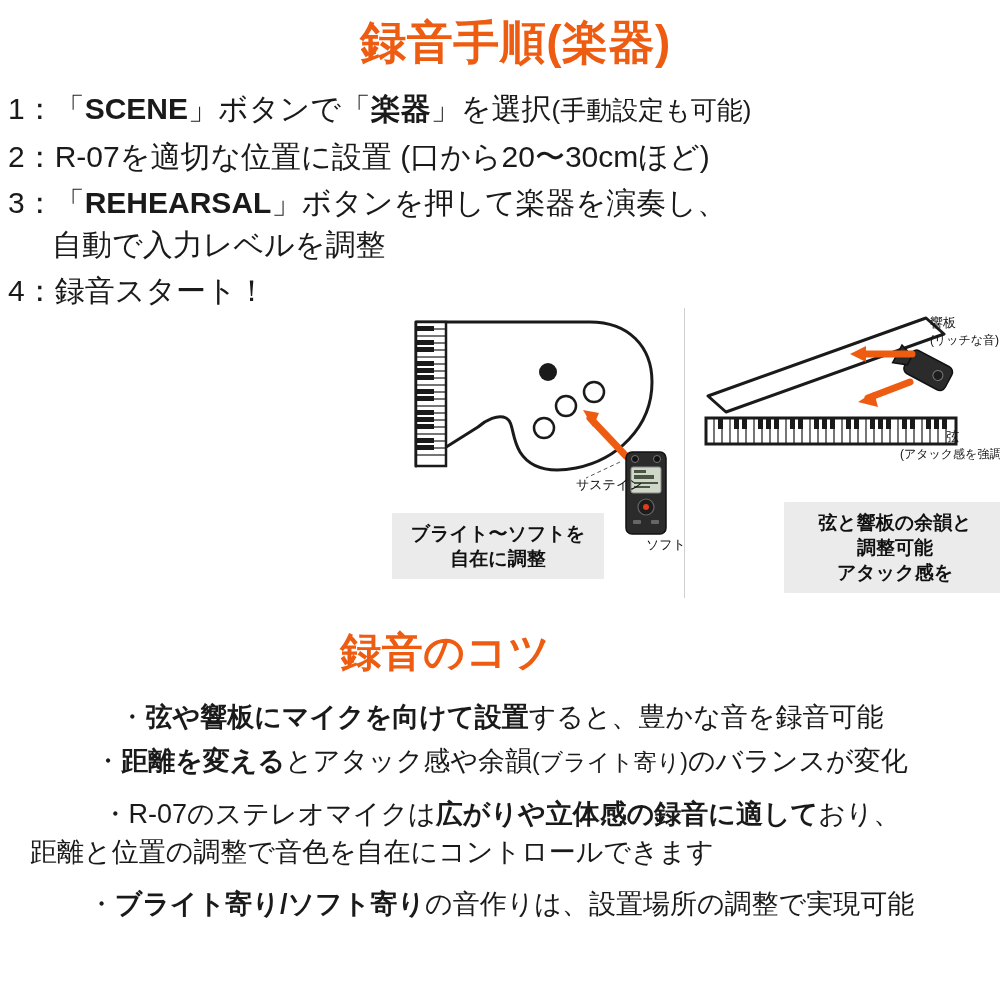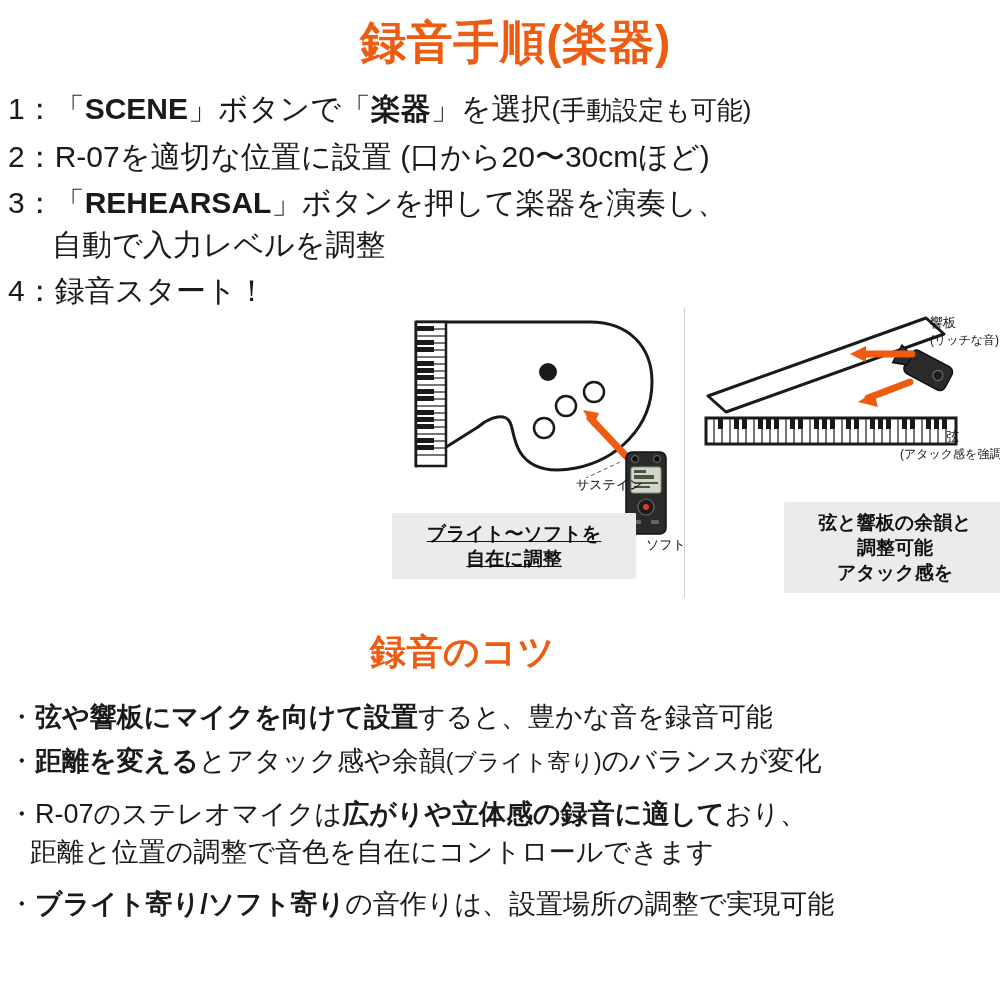--- a/index.html
+++ b/index.html
@@ -26,22 +26,22 @@
     padding-left: 31px;
   }
   #title-1 {
     position: absolute;
     top: 14px; left: 0; width: 1000px;
     font-size: 46px;
     line-height: 56px;
   }
   #title-2 {
     position: absolute;
-    top: 624px; left: 17px; width: 860px;
-    font-size: 36px;
+    top: 624px; left: 0; width: 860px;
+    font-size: 41px;
     line-height: 56px;
   }
 
   
   .steps {
     position: absolute;
     top: 90px;
     left: 8px;
     width: 984px;
   }
@@ -82,21 +82,21 @@
     position: absolute;
     background: #ebebeb;
     color: #111;
     font-weight: bold;
     text-align: center;
     font-size: 19px;
     line-height: 25px;
     padding: 8px 6px;
     border-radius: 1px;
   }
-  #caption-left { left: 12px; top: 213px; width: 244px; text-decoration: underline; }
+  #caption-left { left: 12px; top: 213px; width: 212px; }
   #caption-right { left: 368px; top: 202px; width: 222px; margin-left: 36px; }
 
   .tiny-label {
     position: absolute;
     font-size: 13px;
     color: #111;
     white-space: nowrap;
   }
   .tiny-label .t2 { font-size: 12px; display: block; }
 
@@ -105,20 +105,21 @@
     position: absolute;
     top: 700px;
     left: 8px;
     width: 986px;
   }
   .tip {
     font-size: 27px;
     line-height: 34px;
     margin-bottom: 10px;
     white-space: nowrap;
+    text-align: center;
   }
   .tip .b { font-weight: bold; }
   .tip .sm { font-size: 23px; }
   .tip-sub {
     font-size: 27px;
     line-height: 34px;
     padding-left: 22px;
     margin-top: -6px;
     margin-bottom: 12px;
     white-space: nowrap;

